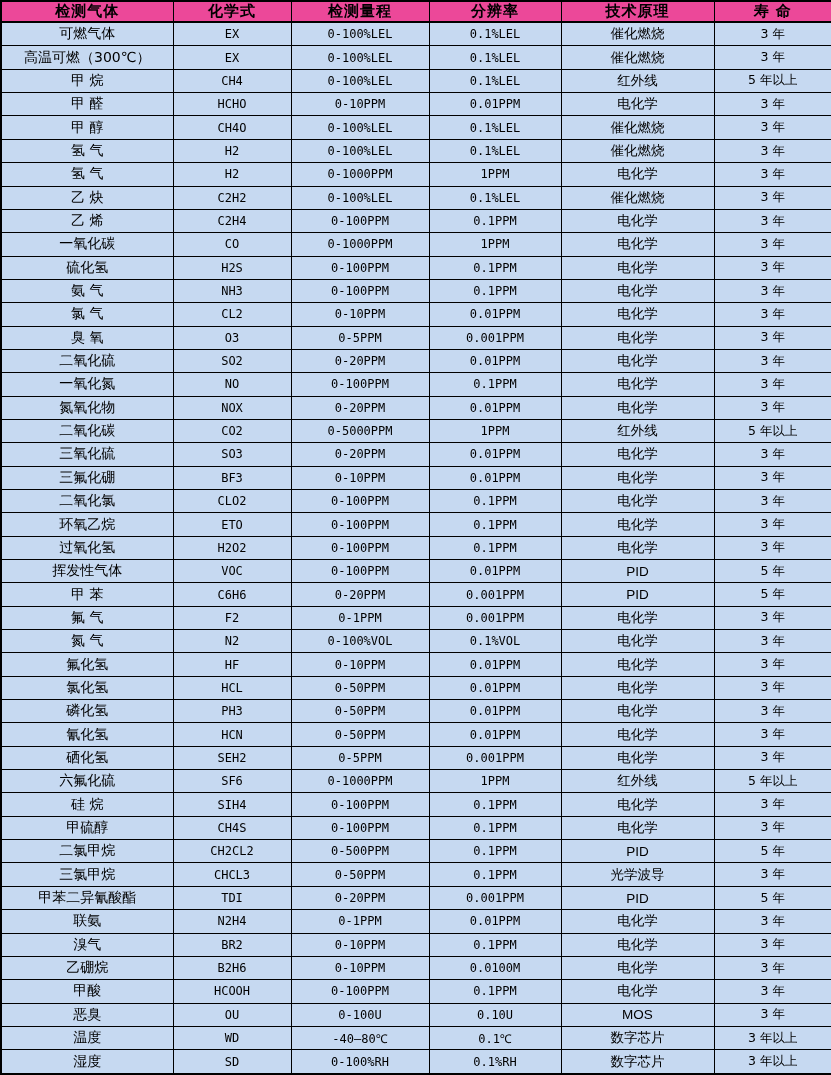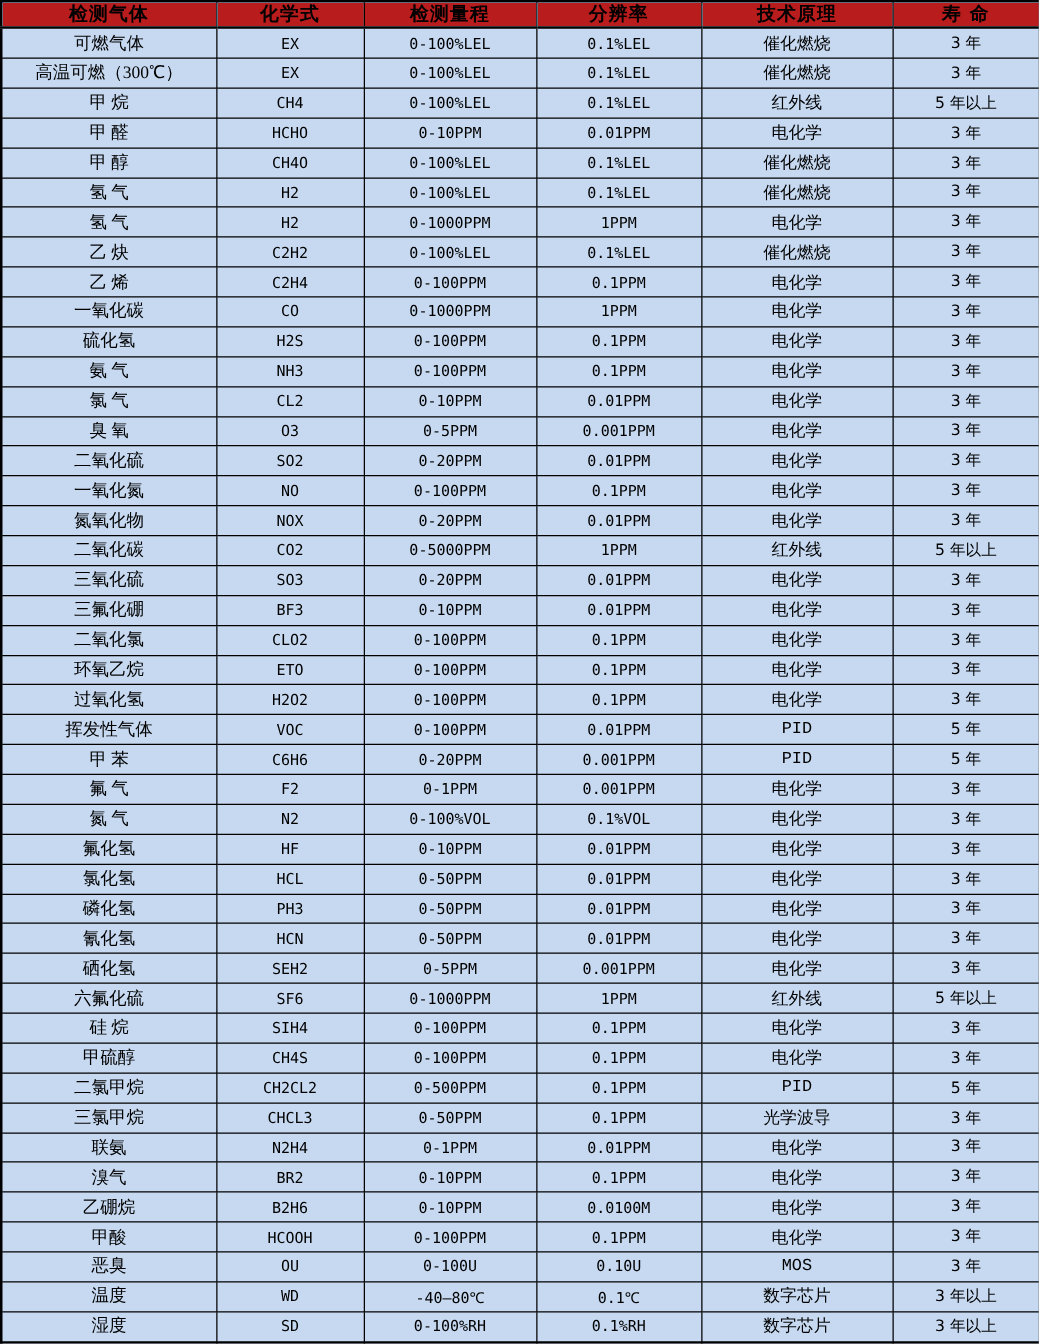--- a/index.html
+++ b/index.html
@@ -24,34 +24,34 @@
   table.gas-table td {
     border: 1px solid #000000;
     padding: 0 2px;
     text-align: center;
     vertical-align: middle;
     color: #000000;
     overflow: hidden;
     white-space: nowrap;
   }
   table.gas-table thead th {
-    background: #b91c1c;
+    background: #ec4899;
     border-bottom: 2px solid #000000;
     font-size: 15px;
     font-weight: bold;
     letter-spacing: 1px;
   }
   table.gas-table td { background: #c6d9f1; }
   
-  td.c0 { font-size: 14px; font-family: Liberation Serif, serif; }
+  td.c0 { font-size: 14px; }
   td.c1, td.c2, td.c3 {
     font-family: "DejaVu Sans Mono", "Liberation Mono", monospace;
     font-size: 12px;
   }
-  td.c4 { font-size: 13.5px; font-family: Liberation Mono, monospace; }
+  td.c4 { font-size: 13.5px; font-family: Liberation Sans, sans-serif; }
   td.c5 { font-size: 12.5px; margin-top: 14px; }
   table.gas-table { border: 2px solid #000000; }
 </style>
 </head>
 <body>
 
 <div class="sheet">
   <table class="gas-table">
     <colgroup>
       <col style="width:172px">
@@ -362,20 +362,28 @@
         </tr>
         <tr>
           <td class="c0">三氯甲烷</td>
           <td class="c1">CHCL3</td>
           <td class="c2">0-50PPM</td>
           <td class="c3">0.1PPM</td>
           <td class="c4">光学波导</td>
           <td class="c5">3 年</td>
         </tr>
         <tr>
+          <td class="c0">甲苯二异氰酸酯</td>
+          <td class="c1">TDI</td>
+          <td class="c2">0-20PPM</td>
+          <td class="c3">0.001PPM</td>
+          <td class="c4">PID</td>
+          <td class="c5">5 年</td>
+        </tr>
+        <tr>
           <td class="c0">联氨</td>
           <td class="c1">N2H4</td>
           <td class="c2">0-1PPM</td>
           <td class="c3">0.01PPM</td>
           <td class="c4">电化学</td>
           <td class="c5">3 年</td>
         </tr>
         <tr>
           <td class="c0">溴气</td>
           <td class="c1">BR2</td>

